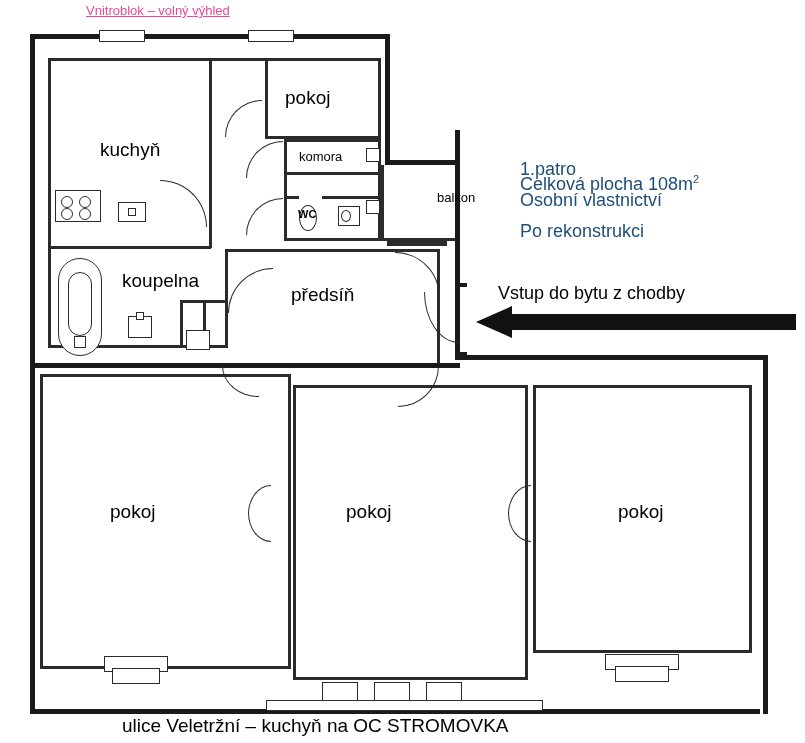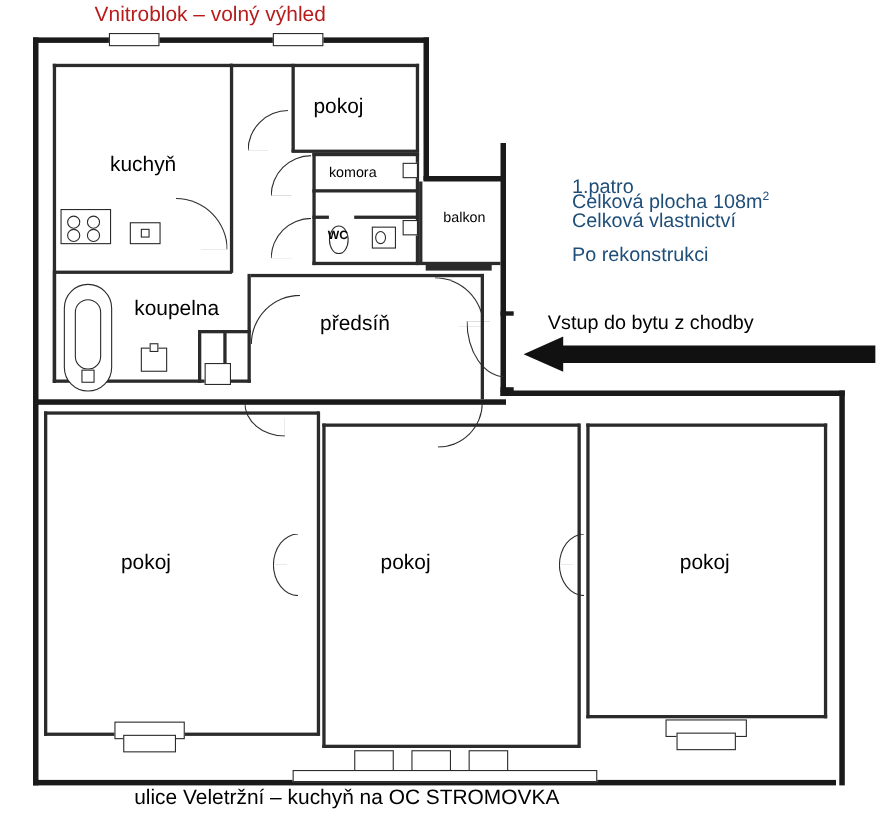--- a/index.html
+++ b/index.html
@@ -19,22 +19,23 @@
     background: #ffffff;
   }
 
   
   .lbl {
     position: absolute;
     white-space: nowrap;
     line-height: 1.1;
   }
   .lbl-top {
-    font-size: 19px;
-    color: #b91c1c;
+    font-size: 13px;
+    color: #ec4899;
+    text-decoration: underline;
   }
   .lbl-bottom {
     font-size: 19px;
     color: #000;
   }
   .room-lbl {
     font-size: 19px;
     color: #000;
   }
   .room-lbl-sm {
@@ -257,40 +258,40 @@
   <div class="rad" style="left:615px; top:666px; width:52px; height:14px;"></div>
 
   <div class="lbl room-lbl" style="left:100px; top:140px;">kuchyň</div>
 
   <div class="lbl room-lbl" style="left:285px; top:88px;">pokoj</div>
 
   <div class="lbl room-lbl-sm" style="left:299px; top:150px;">komora</div>
 
   <div class="lbl room-lbl-xs" style="left:298px; top:208px;">WC</div>
 
-  <div class="lbl room-lbl-sm" style="left:368px; top:191px;padding-left:35px;">balkon</div>
+  <div class="lbl room-lbl-sm" style="left:402px; top:191px;padding-left:35px;">balkon</div>
 
   <div class="lbl room-lbl" style="left:122px; top:271px;">koupelna</div>
 
   <div class="lbl room-lbl" style="left:291px; top:285px;">předsíň</div>
 
   <div class="lbl room-lbl" style="left:110px; top:502px;">pokoj</div>
 
   <div class="lbl room-lbl" style="left:346px; top:502px;">pokoj</div>
 
   <div class="lbl room-lbl" style="left:618px; top:502px;">pokoj</div>
 
 
   <div class="lbl info-lbl" style="left:520px; top:129px;margin-top:44px;">
     <span>Celková plocha 108m</span><sup>2</sup>
   </div>
 
   <div class="lbl info-lbl" style="left:520px; top:160px;">1.patro</div>
 
-  <div class="lbl info-lbl" style="left:520px; top:191px;">Celková vlastnictví</div>
+  <div class="lbl info-lbl" style="left:520px; top:191px;">Osobní vlastnictví</div>
 
   <div class="lbl info-lbl" style="left:520px; top:222px;">Po rekonstrukci</div>
 
   <div class="lbl entry-lbl" style="left:498px; top:284px;">Vstup do bytu z chodby</div>
 
   <svg id="entry-arrow" style="left:476px; top:304px;" width="320" height="36" viewBox="0 0 320 36">
     <polygon points="0,18 36,2 36,10 320,10 320,26 36,26 36,34" fill="#111111"></polygon>
   </svg>
 
   <div class="lbl lbl-bottom" style="left:122px; top:716px;">ulice Veletržní – kuchyň na OC STROMOVKA</div>

